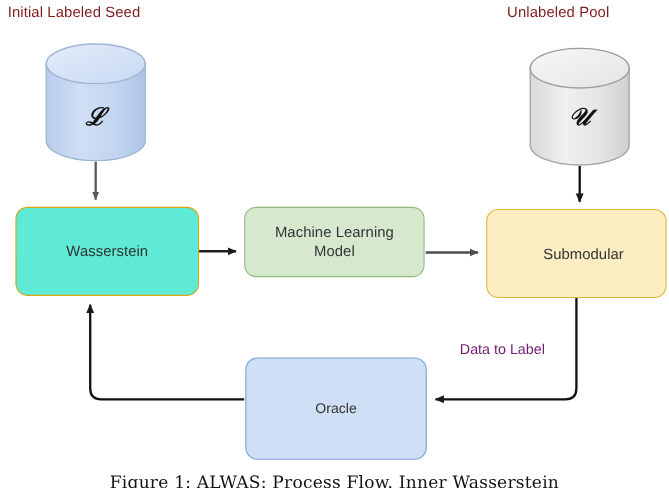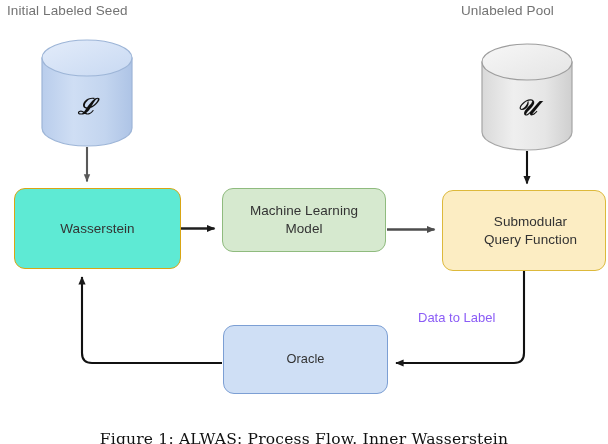--- a/index.html
+++ b/index.html
@@ -21,21 +21,21 @@
     left: 0;
     top: 0;
     width: 608px;
     height: 444px;
   }
 
   .hdr-label {
     position: absolute;
     font-family: "Liberation Sans", sans-serif;
     font-size: 13.5px;
-    color: #737373;
+    color: #7f1d1d;
     white-space: nowrap;
     letter-spacing: 0.1px;
   }
   #hdr-left  { left: 7px;  top: 3px; }
   #hdr-right { left: 461px; top: 3px; }
 
   
   .cyl {
     position: absolute;
   }
@@ -82,31 +82,31 @@
     background: #d6e9cf;
     border-color: #8fbb7e;
   }
   #node-sqf {
     left: 442px; top: 190px; width: 164px; height: 81px;
     background: #fcedc3;
     border-color: #ddb93b;
     padding-left: 19px;
   }
   #node-oracle {
-    left: 223px; top: 325px; width: 165px; height: 69px;
+    left: 223px; top: 325px; width: 165px; height: 93px;
     background: #cfdff5;
     border-color: #7c9fd4;
     font-size: 12.8px;
   }
 
   .edge-label {
     position: absolute;
     font-family: "Liberation Sans", sans-serif;
     font-size: 13px;
-    color: #8b5cf6;
+    color: #701a75;
     white-space: nowrap;
   }
   #lbl-data-to-label { left: 418px; top: 310px; }
 
   #caption {
     position: absolute;
     left: 0;
     top: 430px;
     width: 608px;
     text-align: center;
@@ -199,21 +199,20 @@
 <div class="node" id="node-ml">
   <div>
     <span>Machine Learning</span>
     <span>Model</span>
   </div>
 </div>
 
 <div class="node" id="node-sqf">
   <div>
     <span>Submodular</span>
-    <span>Query Function</span>
   </div>
 </div>
 
 <div class="node" id="node-oracle">
   <div>
     <span>Oracle</span>
   </div>
 </div>
 
 <div class="edge-label" id="lbl-data-to-label">Data to Label</div>

